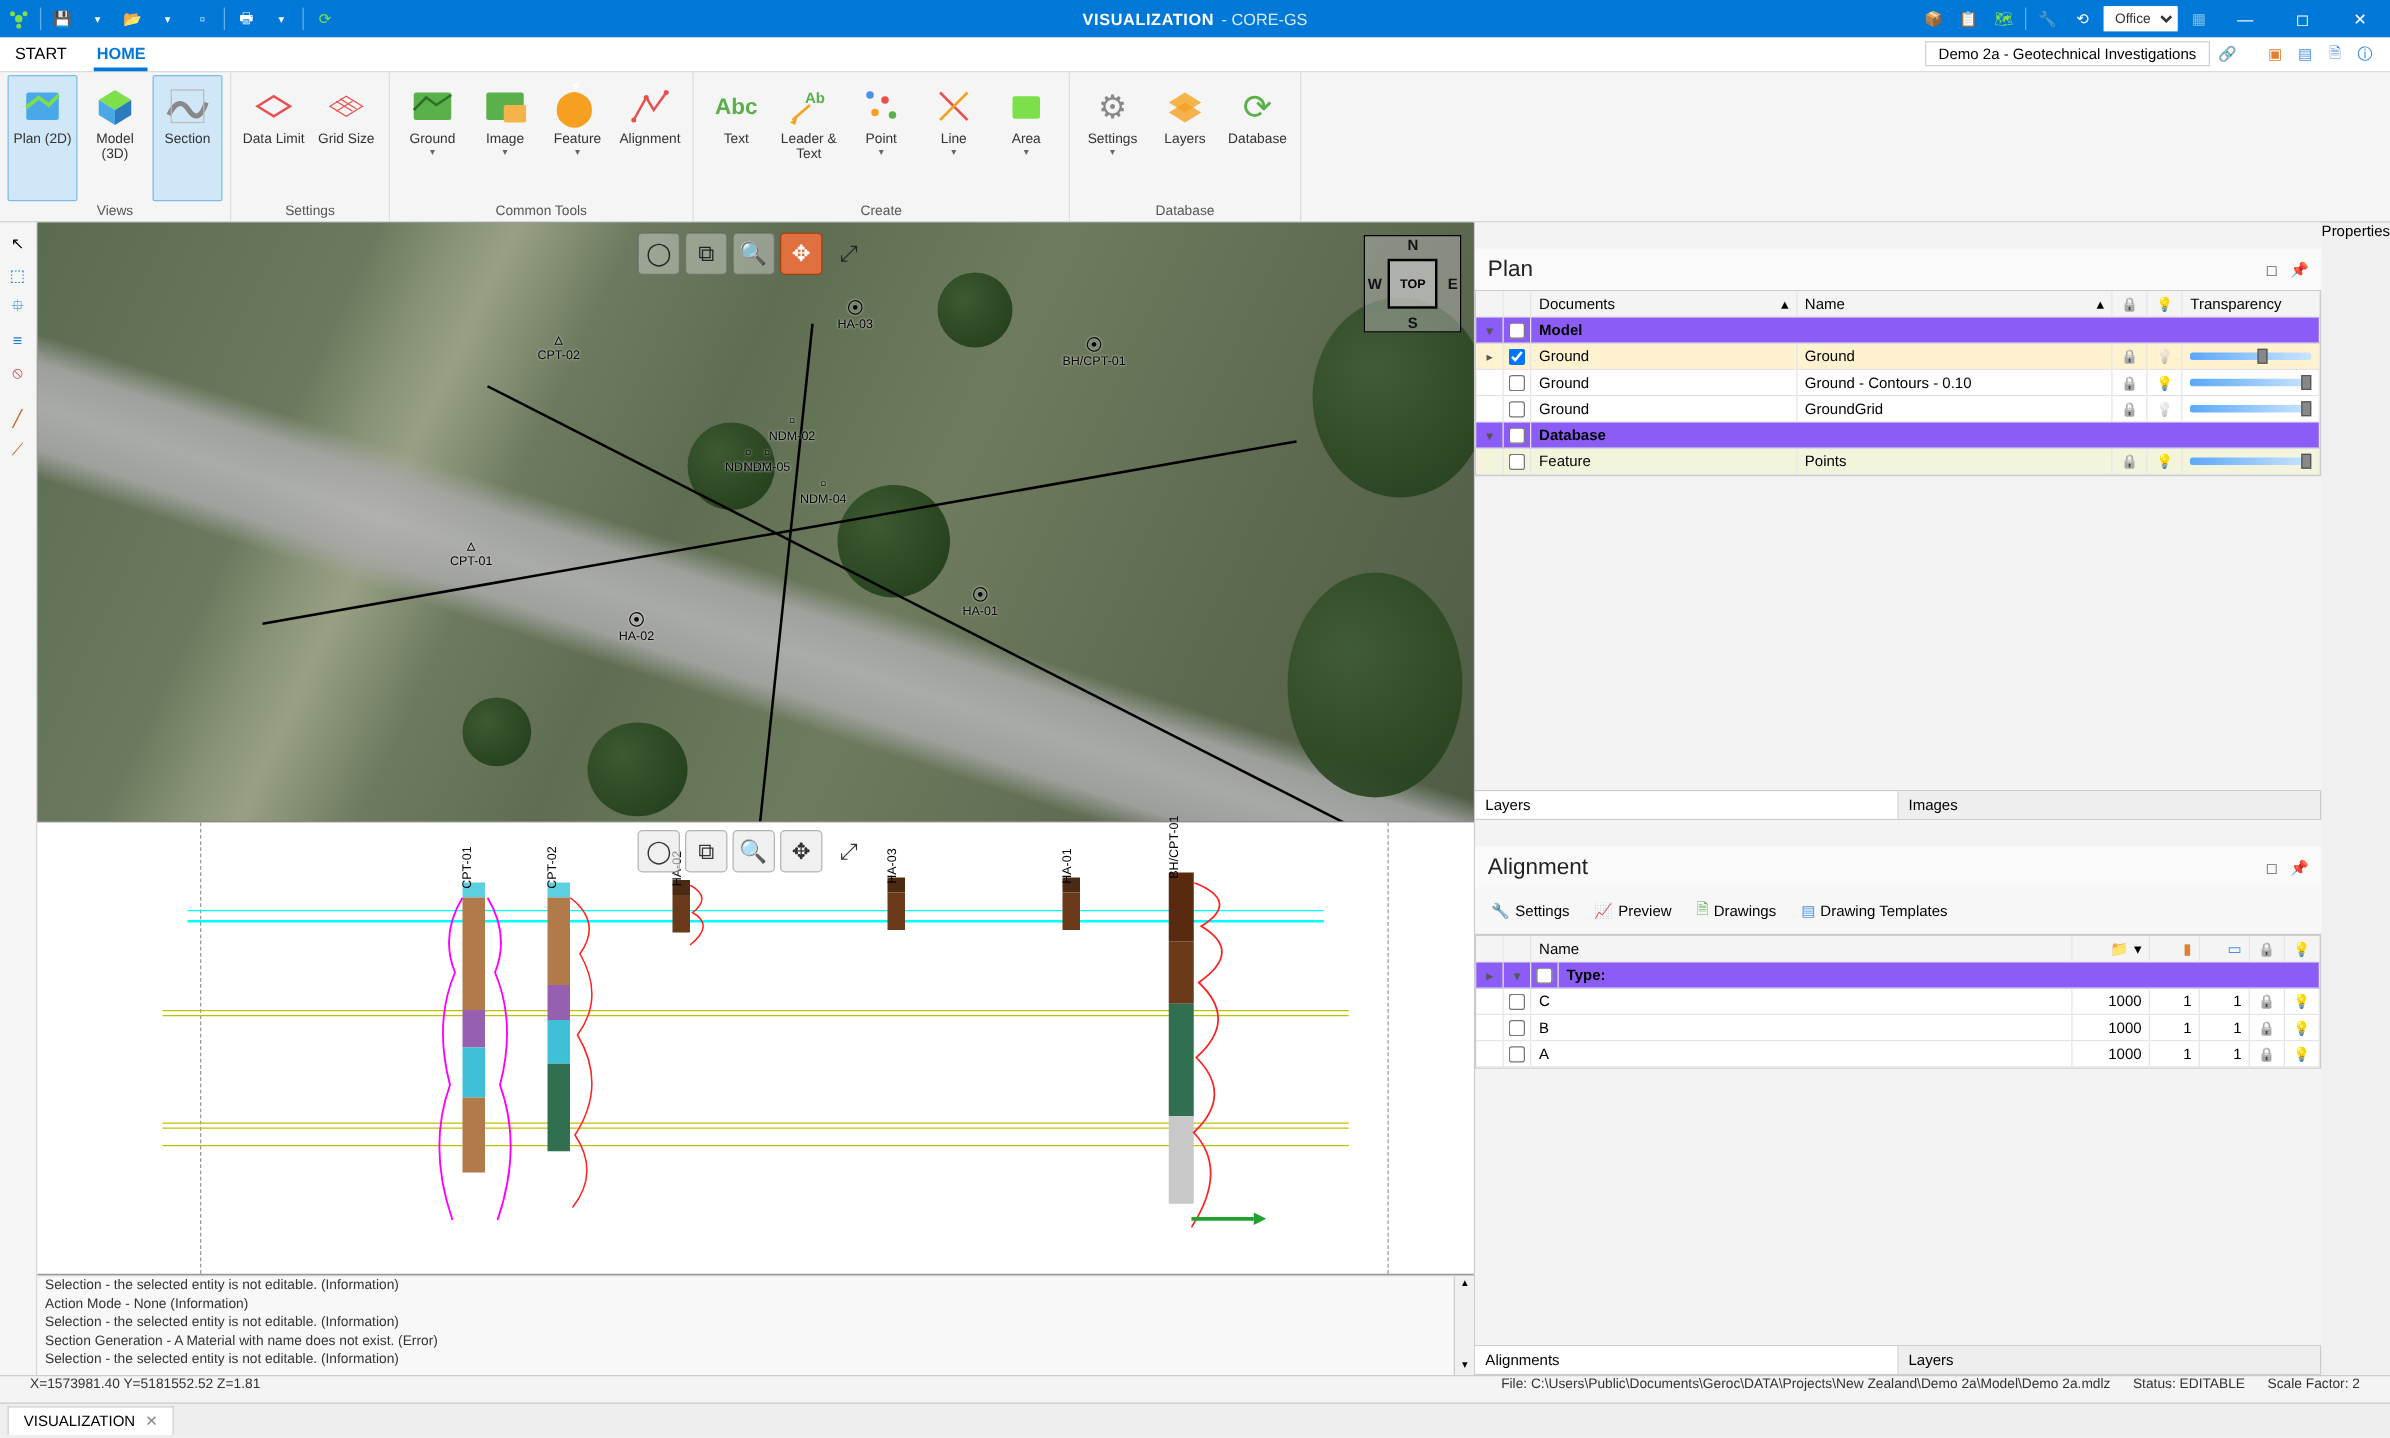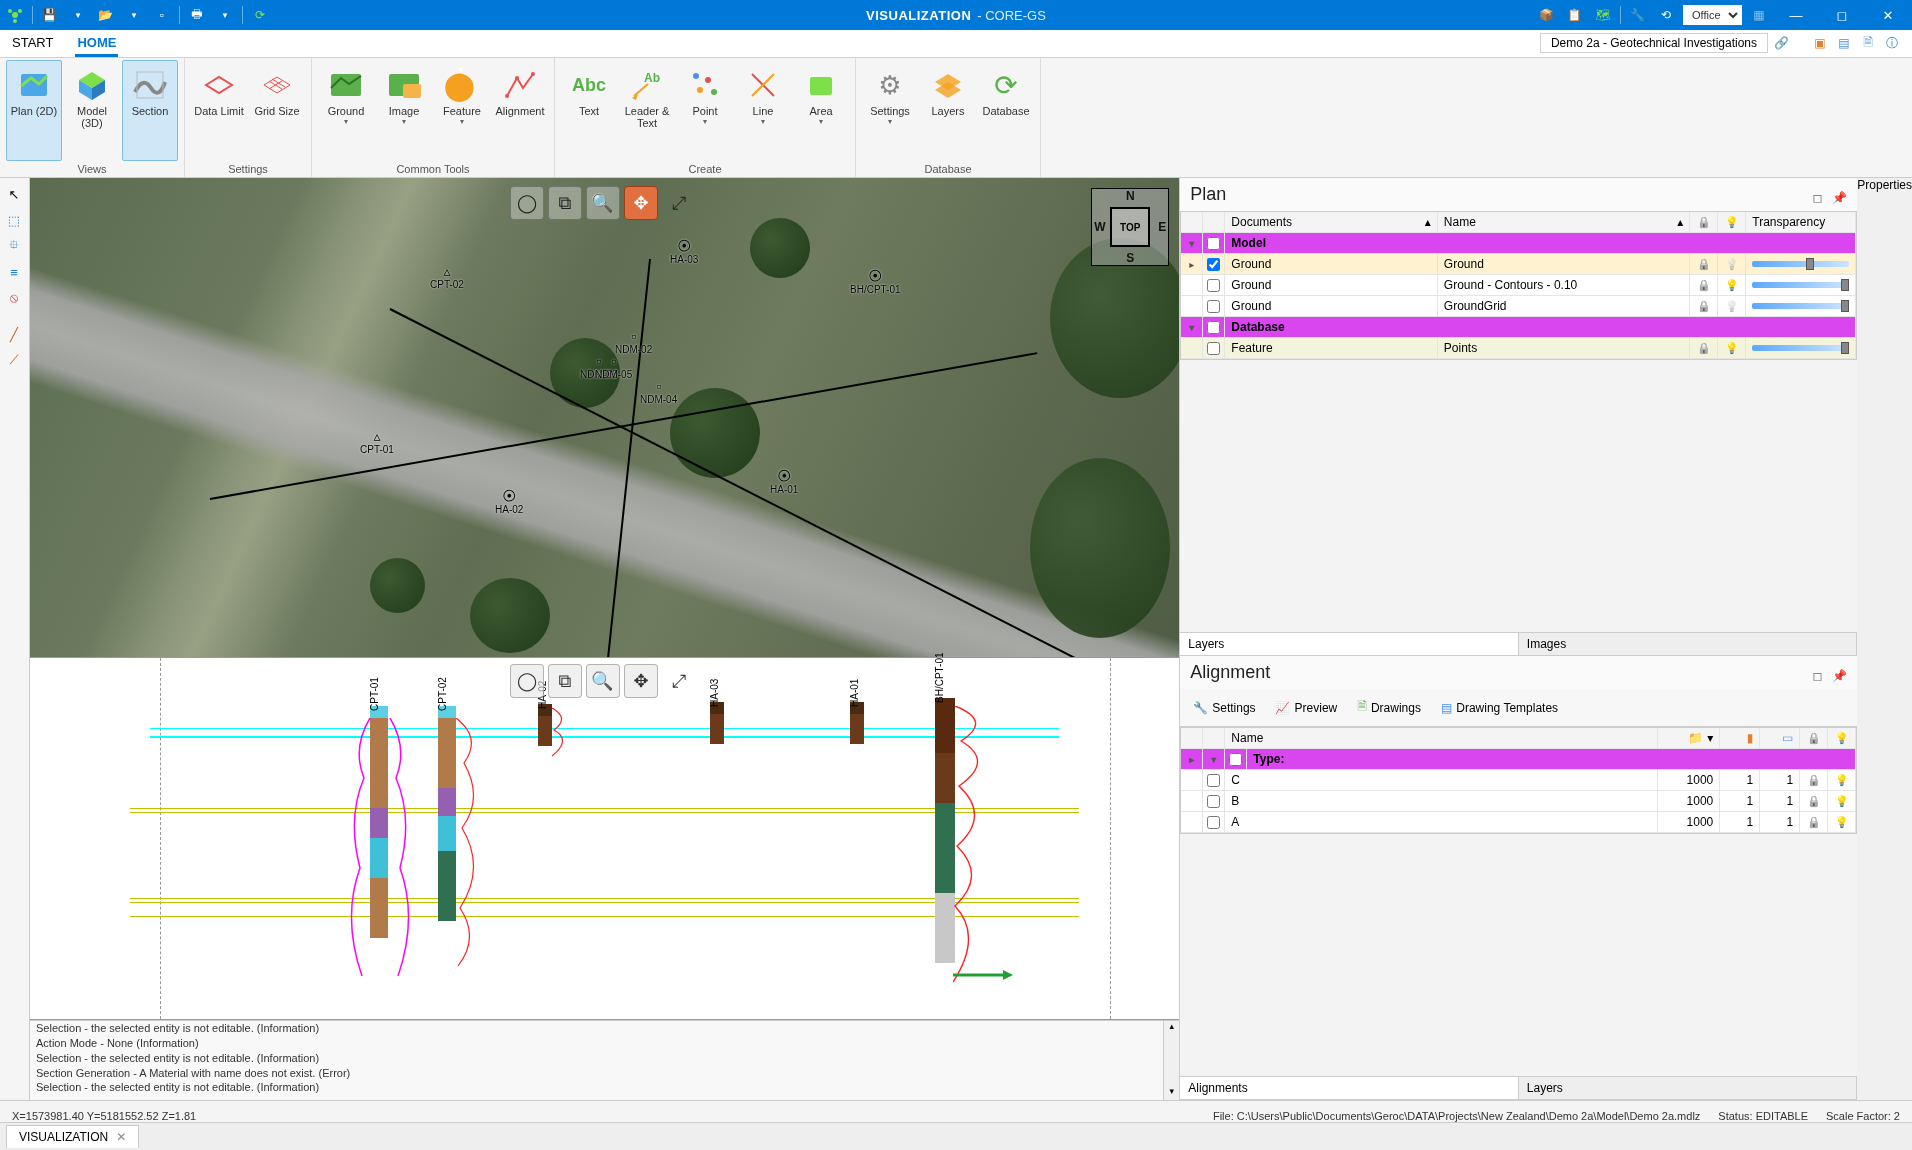--- a/index.html
+++ b/index.html
@@ -69,28 +69,28 @@
 .section-view .trace { position:absolute; }
 
 .log-pane { height: 80px; background:#f8f8f8; border-top:1px solid #ccc; overflow-y:auto; position:relative;}
 .log-pane .line { font-size:11px; color:#333; padding:0 6px; line-height:1.35;}
 .log-pane .scroll { position:absolute; right:0; top:0; bottom:0; width:16px; background:#f0f0f0; border-left:1px solid #ccc;}
 
 
 .rightcol { width: 678px; background:#f3f3f3; display:flex; flex-direction:column; border-left:1px solid #ccc;}
 
 .panel { display:flex; flex-direction:column; border-bottom:1px solid #ccc; }
-.panel-hdr { display:flex; align-items:flex-end; justify-content:space-between; padding:6px 10px; background:#fafafa;}
+.panel-hdr { display:flex; align-items:center; justify-content:space-between; padding:6px 10px; background:#fafafa;margin-top:21px;}
 .panel-hdr .title { font-size:18px; color:#222; }
 .panel-hdr .ctrls { display:flex; gap:10px; color:#666; }
 .panel-hdr .ctrls span { cursor:pointer; }
 
 .grid { border:1px solid #ccc; background:#fff; font-size:12px;}
 .grid .gh, .grid .gr { display:flex; border-bottom:1px solid #e5e5e5;}
-.grid .gr.group { background:#d946ef; font-weight:600;}
+.grid .gr.group { background:#8b5cf6; font-weight:600;}
 .grid .gh { background:#f4f4f4; }
 .grid .gh > div, .grid .gr > div { padding:3px 6px; border-right:1px solid #e5e5e5; display:flex; align-items:center; gap:4px; white-space:nowrap; overflow:hidden; }
 .grid .col-exp { width:22px; justify-content:center;}
 .grid .col-chk { width:22px; justify-content:center;}
 .grid .col-cat { flex:1; }
 .grid .col-name { flex:1.2; }
 .grid .col-lock { width:28px; justify-content:center;}
 .grid .col-bulb { width:28px; justify-content:center;}
 .grid .col-slider { width:110px; }
 .grid .slider { position:relative; width:100%; height:6px; background:linear-gradient(to right,#5aa8ff,#cce5ff); border-radius:2px;}
@@ -108,21 +108,21 @@
 .grid2 .col-exp { width:22px; justify-content:center;}
 .grid2 .col-chk { width:22px; justify-content:center;}
 .grid2 .col-name { flex:1;}
 .grid2 .col-a { width:62px; justify-content:flex-end;}
 .grid2 .col-b { width:40px; justify-content:flex-end;}
 .grid2 .col-c { width:40px; justify-content:flex-end;}
 .grid2 .col-lock { width:28px; justify-content:center;}
 .grid2 .col-bulb { width:28px; justify-content:center;}
 
 
-.statusbar { height:22px; background:#f4f4f4; border-top:1px solid #ccc; display:flex; align-items:flex-end; justify-content:space-between; padding:0 12px; font-size:11px; color:#333;}
+.statusbar { height:22px; background:#f4f4f4; border-top:1px solid #ccc; display:flex; align-items:flex-start; justify-content:space-between; padding:0 24px; font-size:11px; color:#333;}
 .statusbar .right { display:flex; gap:18px;}
 
 
 .bottomtabs { height:28px; background:#eee; border-top:1px solid #ccc; display:flex; align-items:flex-start; padding:2px 6px 0 6px; }
 .bottomtabs .btab { padding:4px 12px; background:#fff; border:1px solid #ccc; border-bottom:none; font-size:12px; display:flex; gap:8px; align-items:center; cursor:pointer;}
 .bottomtabs .btab .x { color:#888; cursor:pointer;}
 
 .icon-lock::before{content:"🔒"; font-size:11px; filter:grayscale(1);}
 .icon-bulb::before{content:"💡"; font-size:11px;}
 .chev::before{content:"▾"; font-size:10px; color:#555;}

